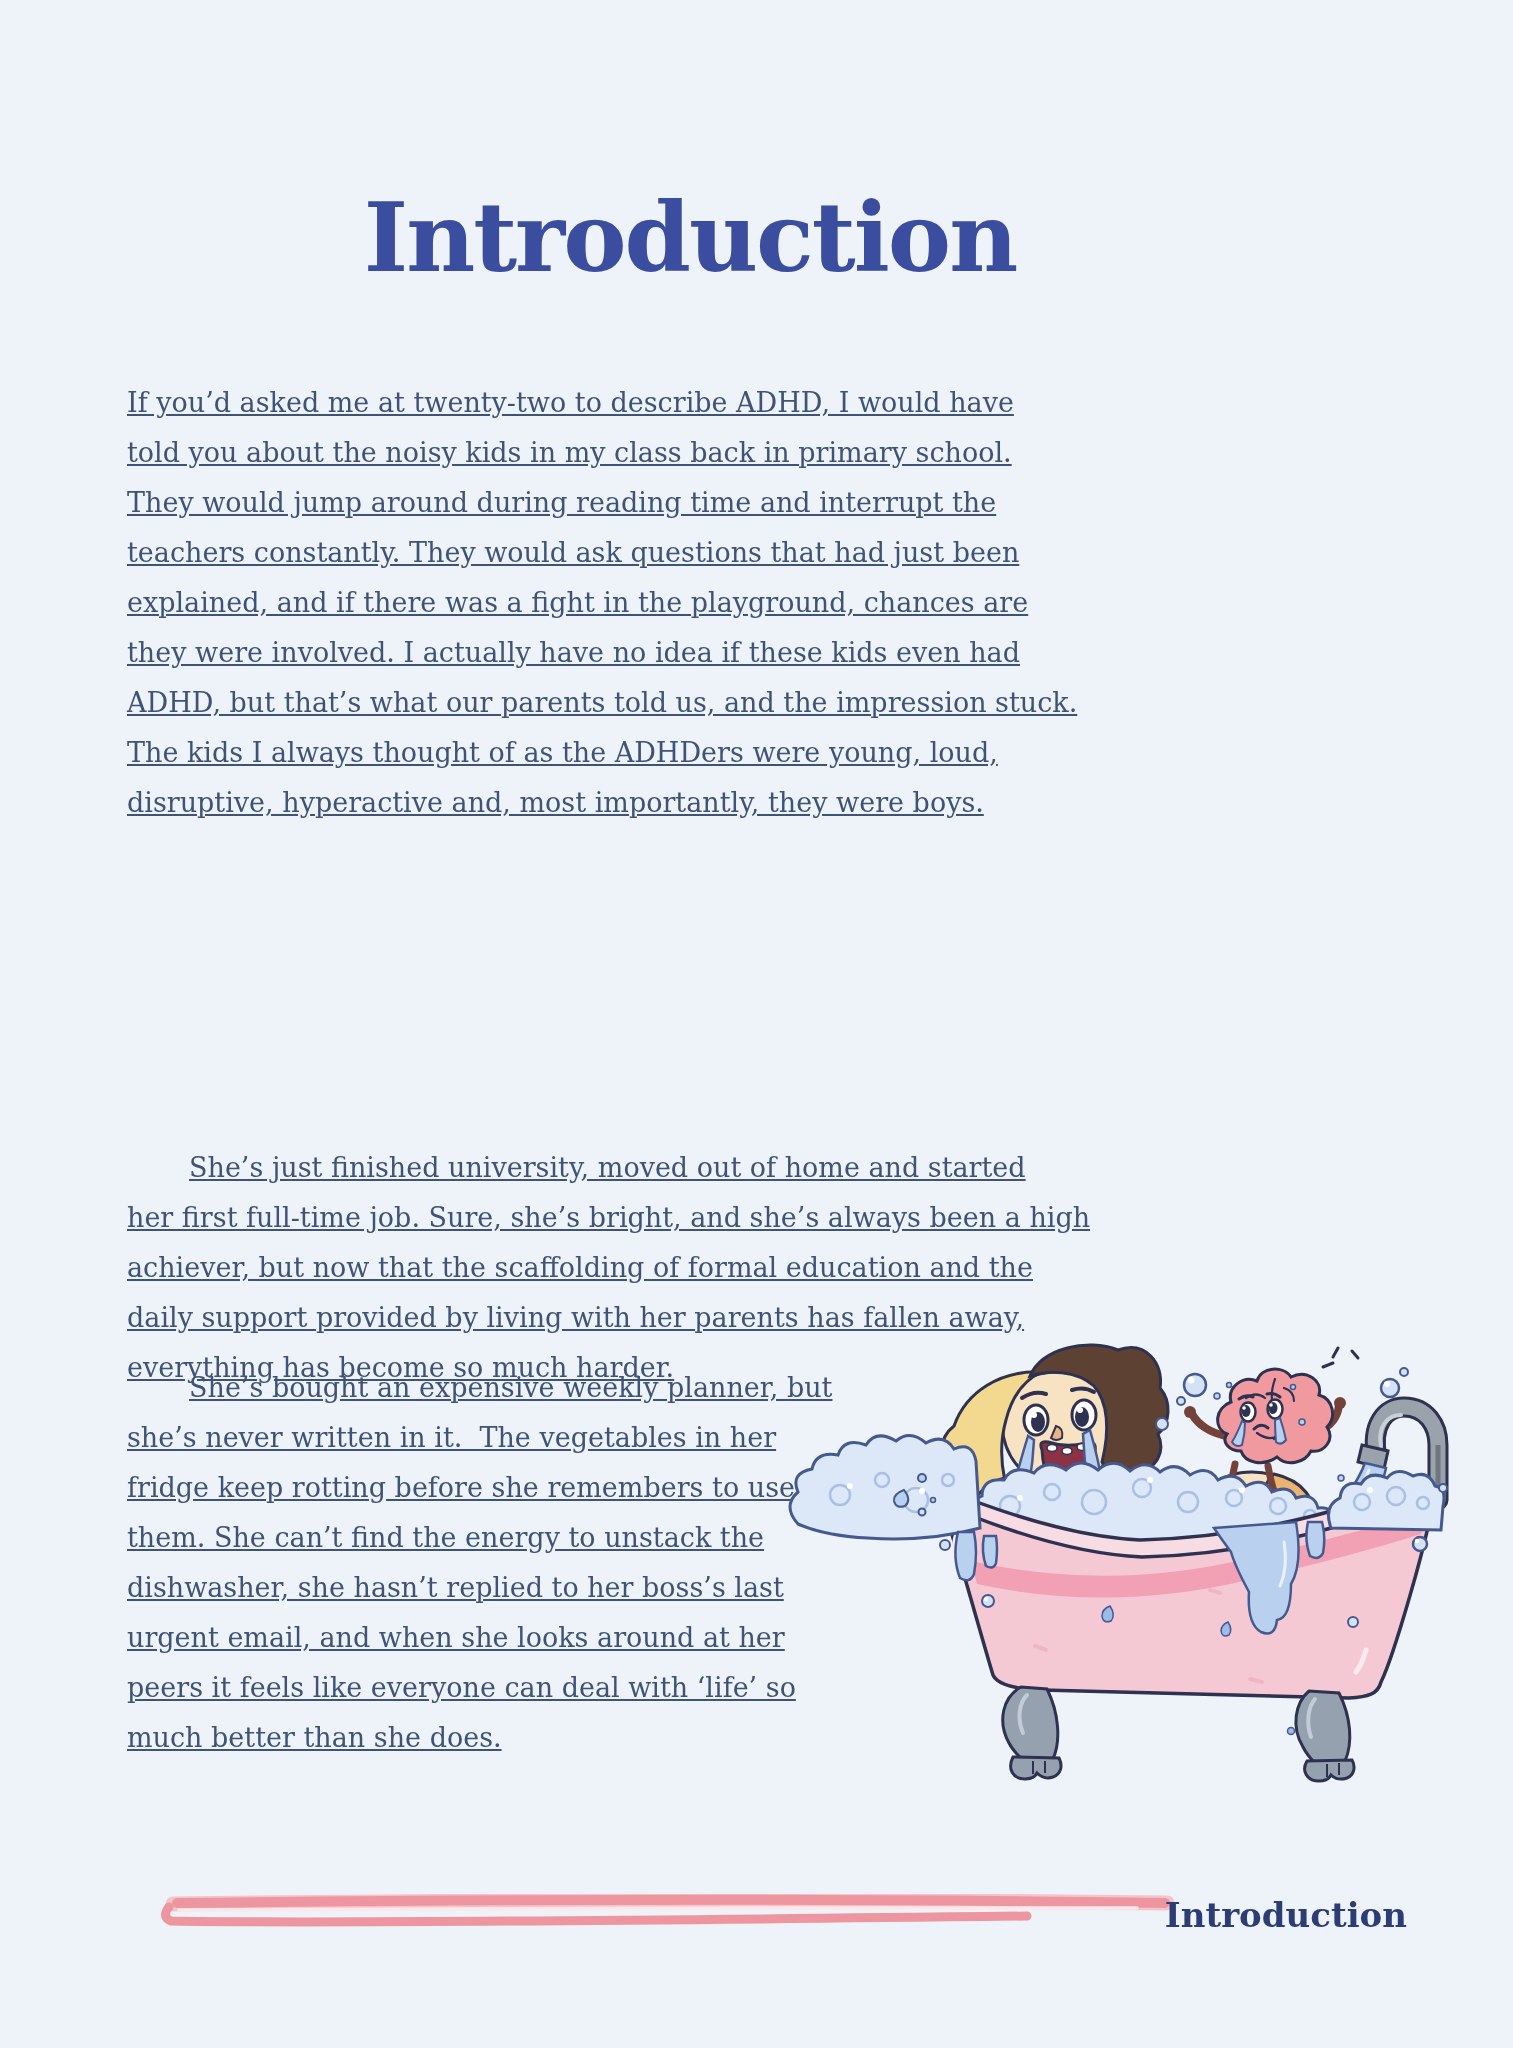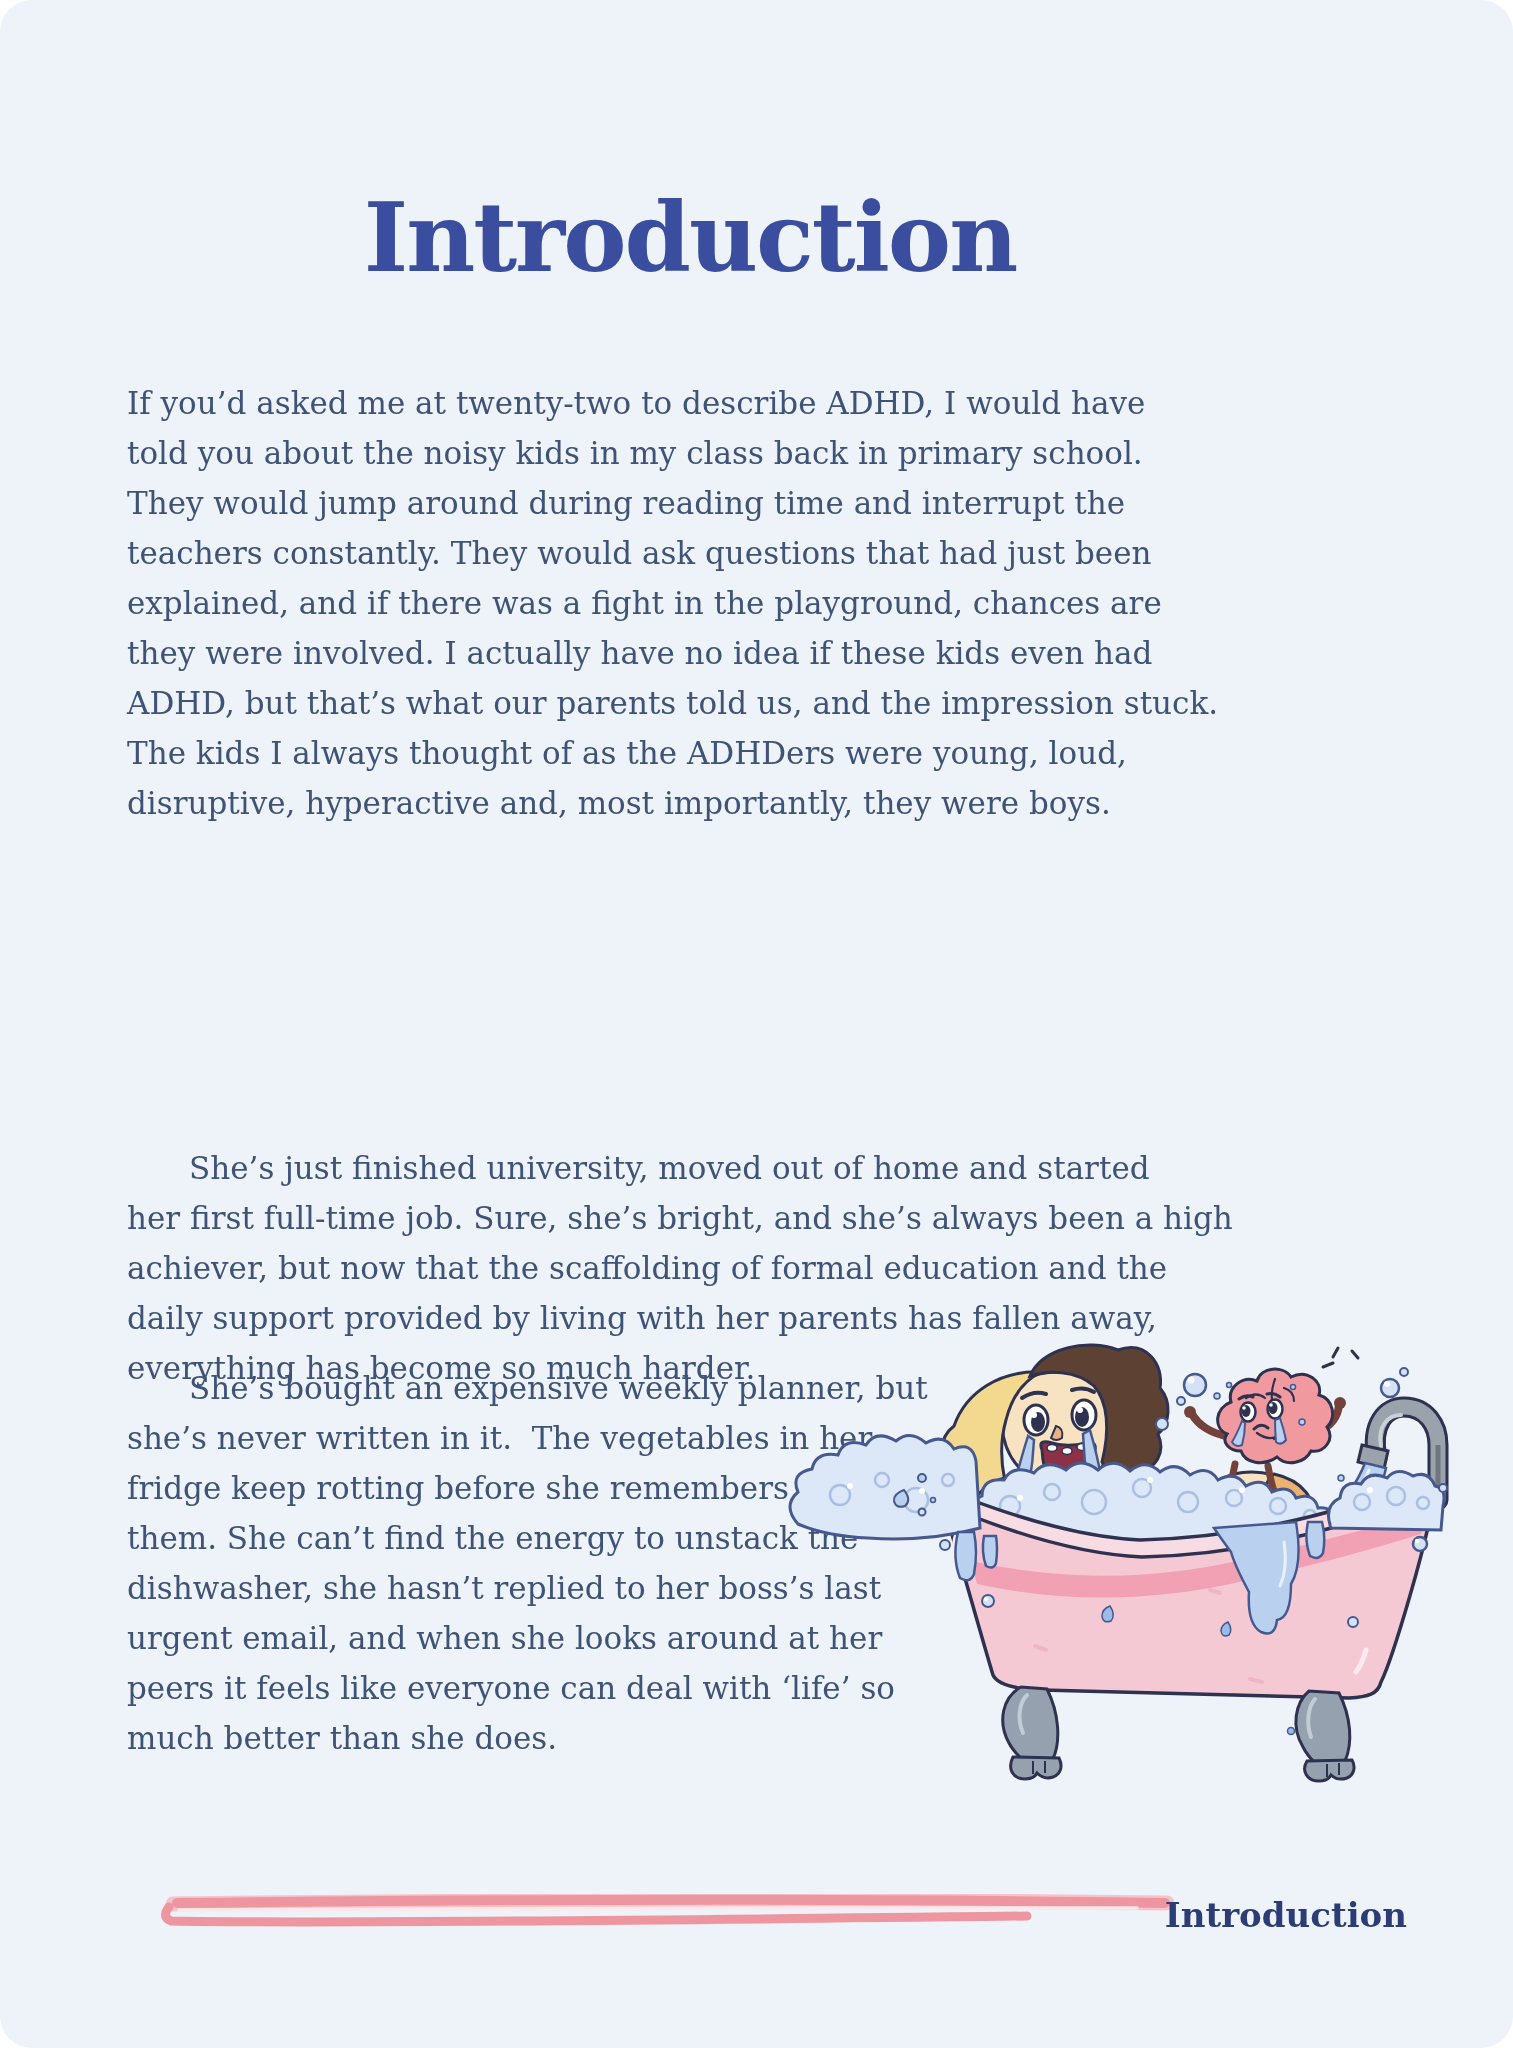--- a/index.html
+++ b/index.html
@@ -1,30 +1,30 @@
 <!DOCTYPE html>
 <html><head>
 <meta charset="utf-8">
 <style>
   html,body { margin:0; padding:0; }
   .page {
     position:relative; width:1513px; height:2048px;
     background:#edf3f9; overflow:hidden;
     font-family:"DejaVu Serif","Liberation Serif",serif;
-    border-radius:32px;
   }
   .chapter-title {
     position:absolute; left:170px; top:183px; width:1040px;
     text-align:center; font-size:95px; line-height:110px; font-weight:bold;
     color:#3a4d9e; letter-spacing:-2px;
   }
   .para {
     position:absolute; left:127px;
-    font-size:31px; line-height:50px; color:#3f5377;
+    font-size:27px; line-height:50px; color:#3f5377;
     white-space:pre;
+    text-decoration:underline;
   }
   .para.indent { text-indent:62px; }
   .p1 { top:378px; }
   .p2 { top:858px; }
   .p3 { top:1143px; }
   .p4 { top:1363px; }
   .illustration {
     position:absolute; left:690px; top:1330px; width:760px; height:460px;
   }
   .footer-rule {

